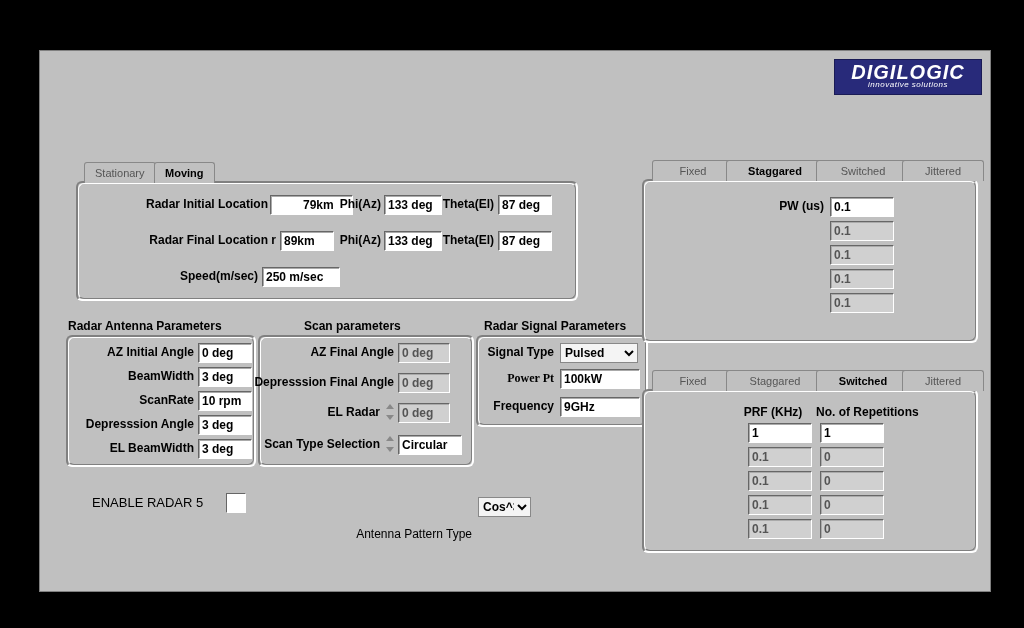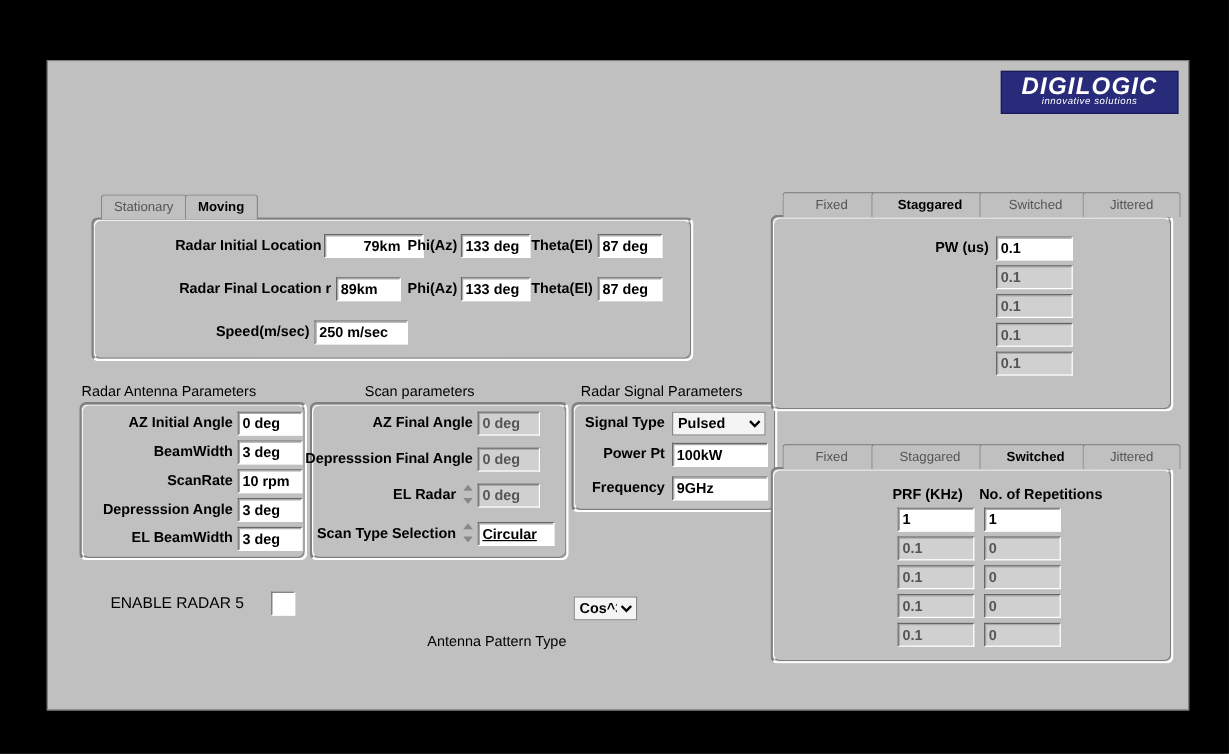--- a/index.html
+++ b/index.html
@@ -14,21 +14,21 @@
 
 .frame{position:absolute;border-top:2px solid #808080;border-left:2px solid #808080;border-right:2px solid #fff;border-bottom:2px solid #fff;border-radius:6px;background:#c0c0c0;}
 .frame-inner{position:absolute;inset:0;border-top:1px solid #fff;border-left:1px solid #fff;border-right:1px solid #808080;border-bottom:1px solid #808080;border-radius:6px;}
 .subtab{position:absolute;top:-21px;height:20px;line-height:20px;padding:0 10px;background:#c0c0c0;border:1px solid #888;border-bottom:none;border-radius:3px 3px 0 0;font-weight:bold;font-size:11px;cursor:pointer;}
 .subtab.dim{color:#555;font-weight:normal;}
 .lbl{position:absolute;font-size:12px;font-weight:bold;text-align:right;}
 .lbl.gray{color:#000000;font-weight:bold;}
 .inp{position:absolute;height:18px;line-height:18px;padding:0 3px;font-size:12px;font-weight:bold;background:#fff;border-top:1px solid #666;border-left:1px solid #666;border-right:1px solid #fff;border-bottom:1px solid #fff;box-shadow:inset 1px 1px 0 #aaa;}
 .inp.ro{background:#d0d0d0;color:#555;}
 .sel{position:absolute;height:20px;font-size:12px;font-weight:bold;border:1px solid #888;background:#f4f4f4;}
-.heading{position:absolute;font-weight:normal;font-size:12px;}
+.heading{position:absolute;font-weight:bold;font-size:12px;}
 .enable-lbl{font-size:13px;font-weight:normal;position:absolute;}
 .chk{position:absolute;width:18px;height:18px;background:#fff;border-top:1px solid #666;border-left:1px solid #666;border-right:1px solid #fff;border-bottom:1px solid #fff;}
 .spin{position:absolute;width:12px;height:18px;}
 .spin:before,.spin:after{content:"";position:absolute;left:2px;right:2px;height:0;border-left:4px solid transparent;border-right:4px solid transparent;}
 .spin:before{top:1px;border-bottom:5px solid #888;}
 .spin:after{bottom:1px;border-top:5px solid #888;}
 </style>
 </head>
 <body>
 
@@ -86,29 +86,29 @@
         <div class="frame-inner"></div>
       <div class="lbl gray" style="left:-6px;top:8px;width:140px;">AZ Final Angle</div>
       <div class="inp ro" style="left:138px;top:6px;width:44px;">0 deg</div>
       <div class="lbl gray" style="left:-6px;top:38px;width:140px;">Depresssion Final Angle</div>
       <div class="inp ro" style="left:138px;top:36px;width:44px;">0 deg</div>
       <div class="lbl gray" style="left:-6px;top:68px;width:126px;">EL Radar</div>
       <div class="spin" style="left:124px;top:66px;"></div>
       <div class="inp ro" style="left:138px;top:66px;width:44px;">0 deg</div>
       <div class="lbl" style="left:-6px;top:100px;width:126px;">Scan Type Selection</div>
       <div class="spin" style="left:124px;top:98px;"></div>
-      <div class="inp" style="left:138px;top:98px;width:56px;text-decoration:underline;">Circular</div>
+      <div class="inp" style="left:138px;top:98px;width:56px;">Circular</div>
     </div>
 
     <div class="heading" style="left:444px;top:268px;">Radar Signal Parameters</div>
     <div class="frame" style="left:436px;top:284px;width:168px;height:88px;">
         <div class="frame-inner"></div>
       <div class="lbl" style="left:-2px;top:8px;width:78px;">Signal Type</div>
       <select class="sel" style="left:82px;top:6px;width:78px;"><option>Pulsed</option></select>
-      <div class="lbl" style="left:-2px;top:34px;width:78px;">Power Pt</div>
+      <div class="lbl" style="left:-2px;top:34px;width:78px;font-family:Liberation Serif, serif;">Power Pt</div>
       <div class="inp" style="left:82px;top:32px;width:72px;">100kW</div>
       <div class="lbl" style="left:-2px;top:62px;width:78px;">Frequency</div>
       <div class="inp" style="left:82px;top:60px;width:72px;">9GHz</div>
     </div>
 
     <div class="enable-lbl" style="left:52px;top:444px;">ENABLE RADAR 5</div>
     <div class="chk" style="left:186px;top:442px;"></div>
 
     <div class="lbl" style="left:262px;top:448px;width:170px;font-weight:normal;margin-top:28px;">Antenna Pattern Type</div>
     <select class="sel" style="left:438px;top:446px;width:53px;"><option>Cos^3</option></select>

